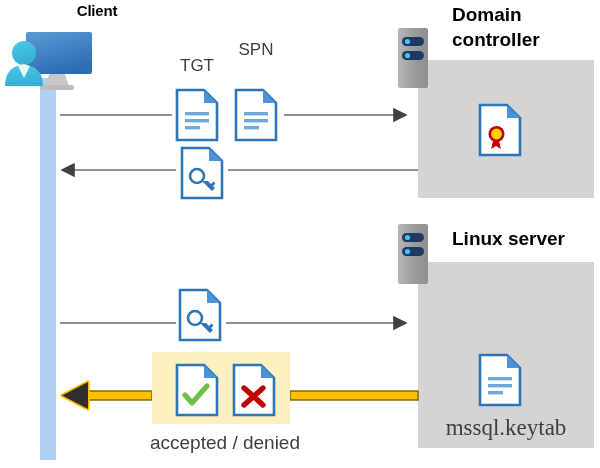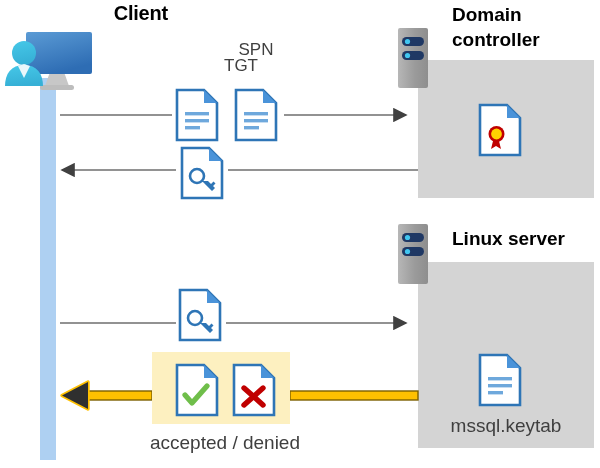--- a/index.html
+++ b/index.html
@@ -8,23 +8,23 @@
     background:#ffffff;
     font-family:"Liberation Sans", sans-serif;
     overflow:hidden;
     position:relative;
   }
   .stage{position:absolute;left:0;top:0;width:600px;height:468px;}
   .abs{position:absolute;}
 
   
   .title-client{
-    left:38px;top:2px;width:130px;
-    font-size:20px;font-weight:bold;color:#000000;
-    text-align:right;letter-spacing:-0.2px;
+    left:32px;top:2px;width:130px;
+    font-size:15px;font-weight:bold;color:#000000;
+    text-align:center;letter-spacing:-0.2px;
   }
   .title-dc{
     left:452px;top:2px;width:150px;
     font-size:19px;font-weight:bold;color:#000000;
     line-height:25px;text-align:left;
   }
   .title-linux{
     left:452px;top:226px;width:150px;
     font-size:19px;font-weight:bold;color:#000000;
     line-height:25px;text-align:left;
@@ -45,34 +45,34 @@
   .client-icon{left:4px;top:22px;width:96px;height:72px;}
 
   
   .server-icon{width:30px;height:60px;}
   .server-dc{left:398px;top:28px;}
   .server-linux{left:398px;top:224px;}
 
   
   .doc{width:44px;height:54px;}
 
-  .lbl-tgt{left:172px;top:56px;width:50px;text-align:center;font-size:17px;color:#404040;margin-left:44px;}
+  .lbl-tgt{left:172px;top:56px;width:50px;text-align:center;font-size:17px;color:#404040;}
   .lbl-spn{left:230px;top:40px;width:52px;text-align:center;font-size:17px;color:#404040;}
 
   .doc-tgt{left:175px;top:88px;}
   .doc-spn{left:234px;top:88px;}
   .doc-key1{left:180px;top:146px;}
   .doc-key2{left:178px;top:288px;}
 
   .cert-doc{left:478px;top:103px;width:44px;height:54px;}
   .sql-icon{left:477px;top:281px;width:46px;height:52px;}
   .keytab-doc{left:478px;top:353px;width:44px;height:54px;}
   .lbl-keytab{
     left:418px;top:415px;width:176px;text-align:center;
-    font-size:19px;color:#3f3f3f;
+    font-size:23px;color:#3f3f3f;font-family:Liberation Serif, serif;
   }
 
   
   .highlight{
     left:152px;top:352px;width:138px;height:72px;
     background:#fdf0c0;
   }
   .doc-accept{left:175px;top:363px;}
   .doc-deny{left:232px;top:363px;}
   .lbl-accdn{

